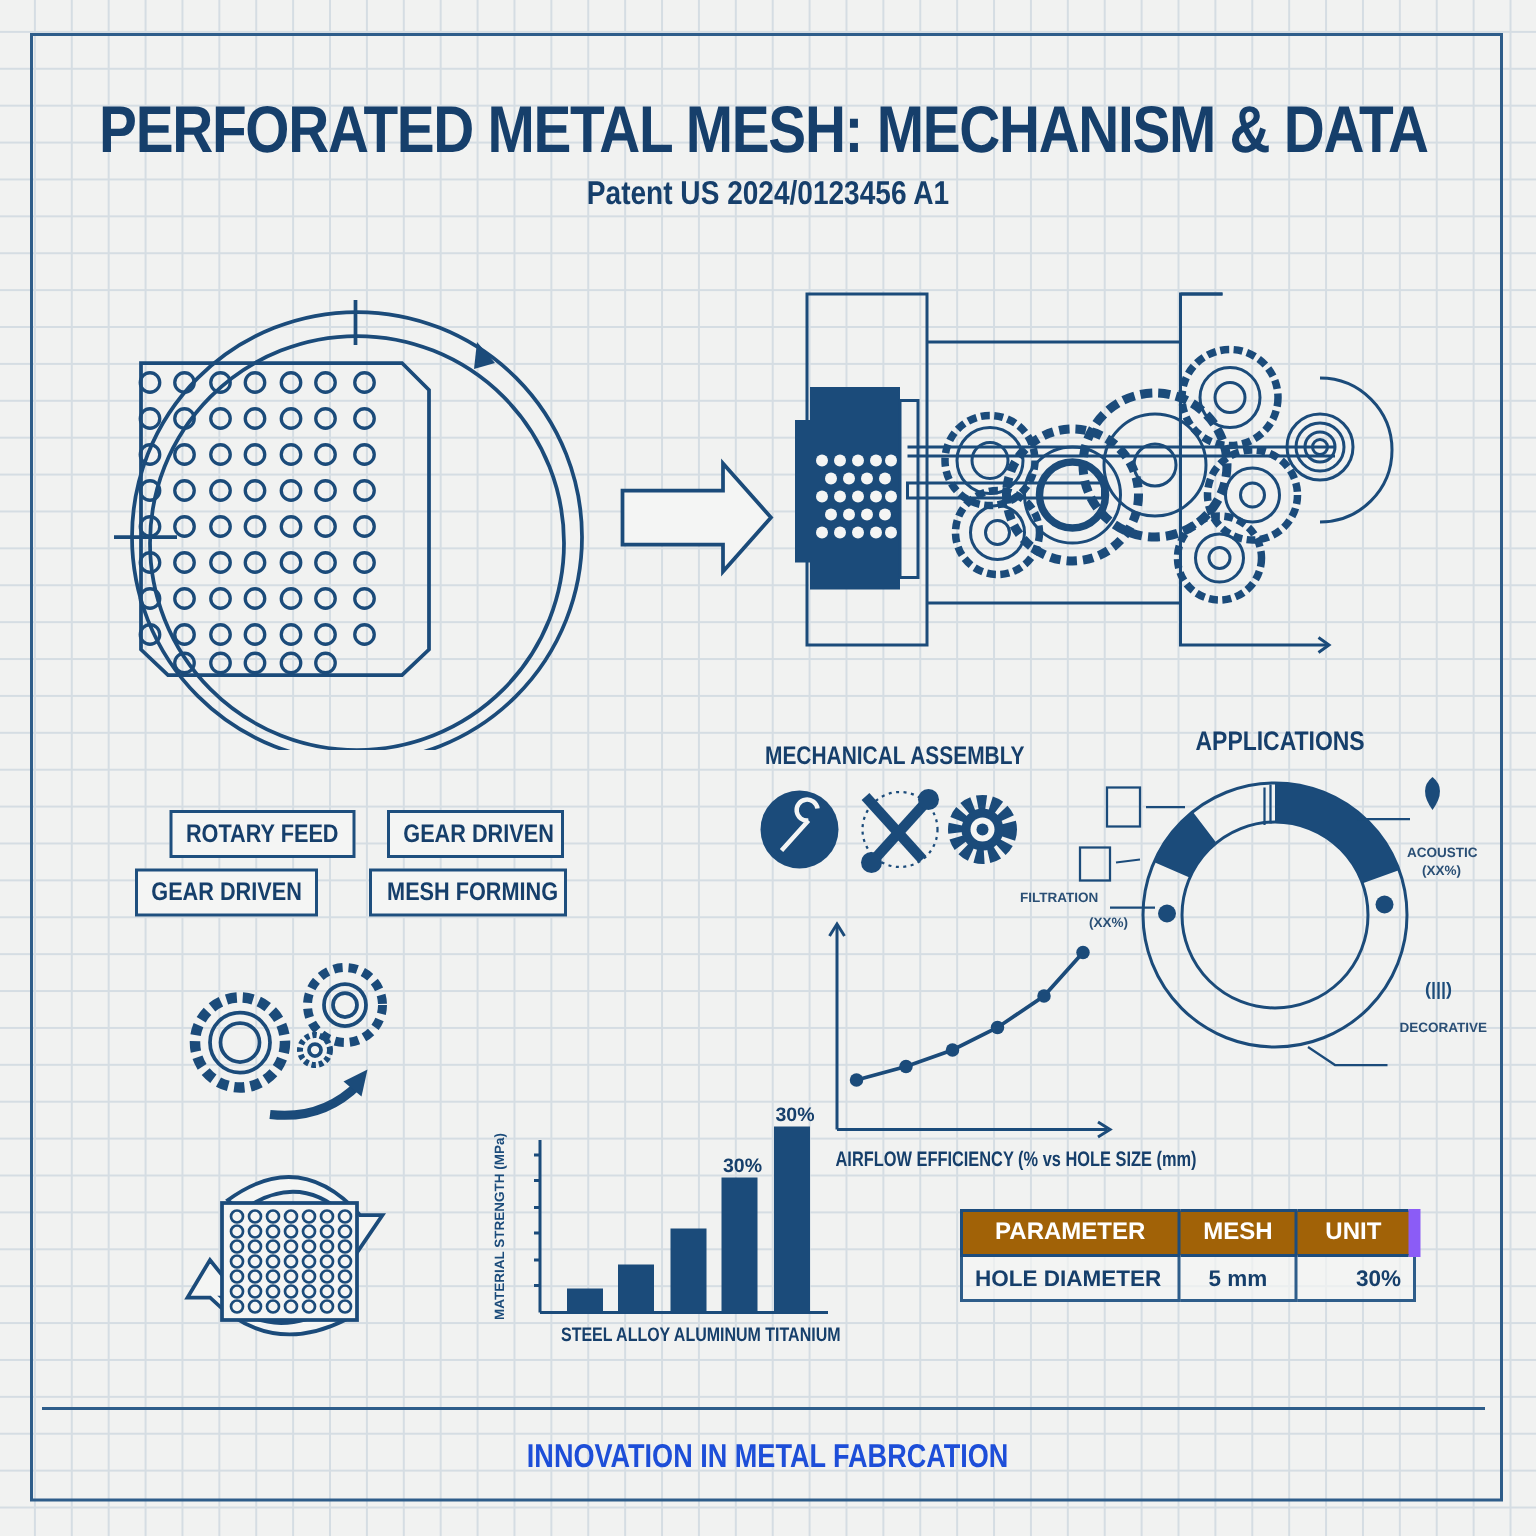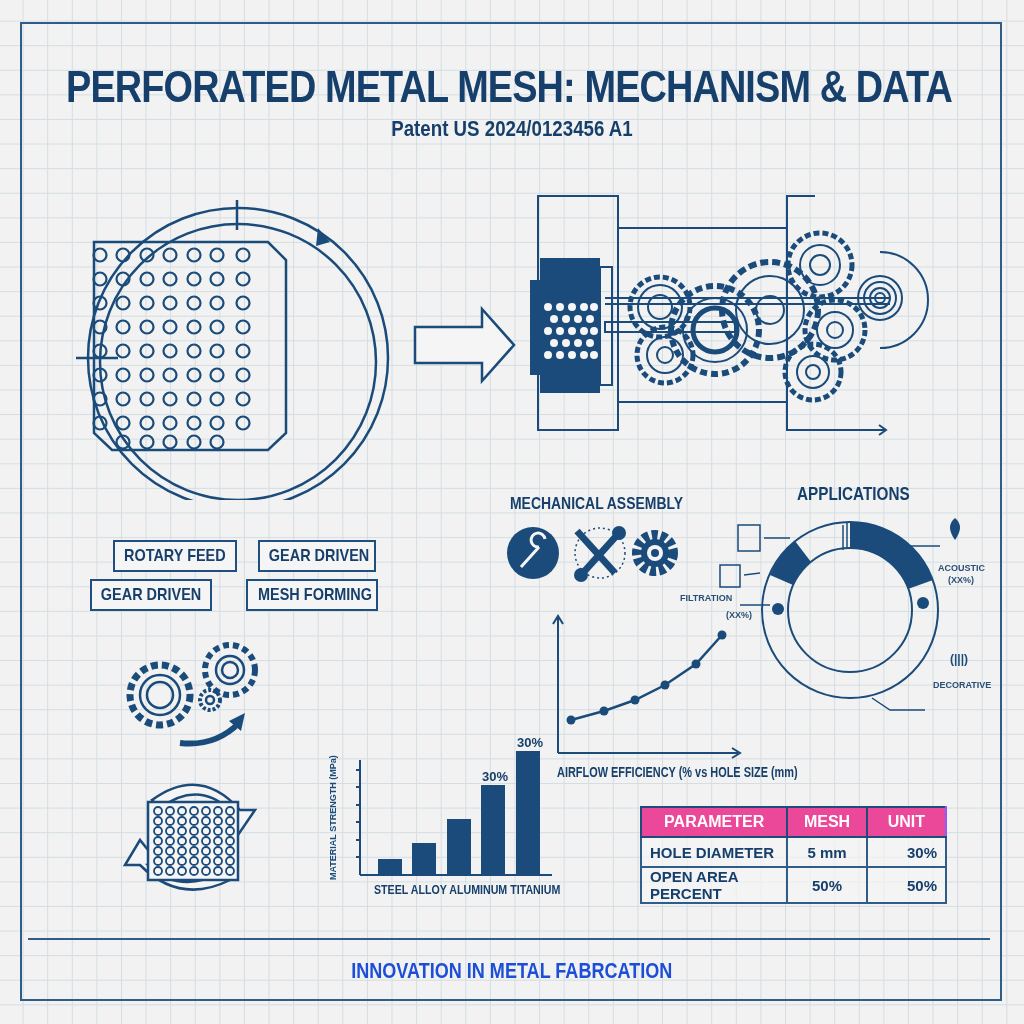--- a/index.html
+++ b/index.html
@@ -21,22 +21,22 @@
     .subtitle { left:0; width:1024px; top:116px; text-align:center; font-weight:bold; font-size:22px; color:#163f6b;
                 transform:scaleX(0.85); transform-origin:center; }
     .tag { border:2px solid #1e4f7e; background:#f4f5f4; color:#163f6b; font-weight:bold; font-size:17px;
            text-align:left; line-height:28px; height:28px; box-sizing:content-box; white-space:nowrap; }
     .tag span { display:inline-block; transform:scaleX(0.85); }
     .hdr { font-weight:bold; color:#163f6b; white-space:nowrap; }
     .bottom-rule { left:14px; width:888px; top:938px; height:2px; background:#2e5d8a; left:28px; width:962px; }
     .footer { left:0; width:1024px; top:958px; text-align:center; font-weight:bold; font-size:22px; color:#1d4ed8; }
     .footer span { display:inline-block; transform:scaleX(0.82); }
     table.param { border-collapse:collapse; position:absolute; left:640px; top:806px; width:307px; }
-    table.param th { background:#ec4899; color:#fff; font-size:16px; height:26px; border:2px solid #1d4c7c; border-right:1px solid #c9d4de; font-weight:bold; }
-    table.param th:last-child { border-right:2px solid #8b5cf6; }
+    table.param th { background:#a16207; color:#fff; font-size:16px; height:26px; border:2px solid #1d4c7c; border-right:1px solid #c9d4de; font-weight:bold; }
+    table.param th:last-child { border-right:8px solid #8b5cf6; }
     table.param td { border:2px solid #2e5d8a; font-size:15px; font-weight:bold; color:#163f6b; height:28px; padding:0 8px; background:rgba(244,245,244,0.7);margin-top:31px; }
     table.param td.c { text-align:center; }
     table.param td.r { text-align:right; }
     .lbl-small { font-size:9px; font-weight:bold; color:#2a4f75; white-space:nowrap; }
     .barlbl { font-size:13px; font-weight:bold; color:#163f6b; white-space:nowrap; }
   </style>
 </head>
 <body>
 
 <div class="abs frame"></div>
@@ -375,22 +375,17 @@
       <th style="width:26%">MESH</th>
       <th style="width:26%">UNIT</th>
     </tr>
   </thead>
   <tbody>
     <tr>
       <td>HOLE DIAMETER</td>
       <td class="c">5 mm</td>
       <td class="r">30%</td>
     </tr>
-    <tr>
-      <td>OPEN AREA PERCENT</td>
-      <td class="c">50%</td>
-      <td class="r">50%</td>
-    </tr>
   </tbody>
 </table>
 
 <div class="abs bottom-rule"></div>
 <div class="abs footer"><span>INNOVATION IN METAL FABRCATION</span></div>
 
 </body></html>

